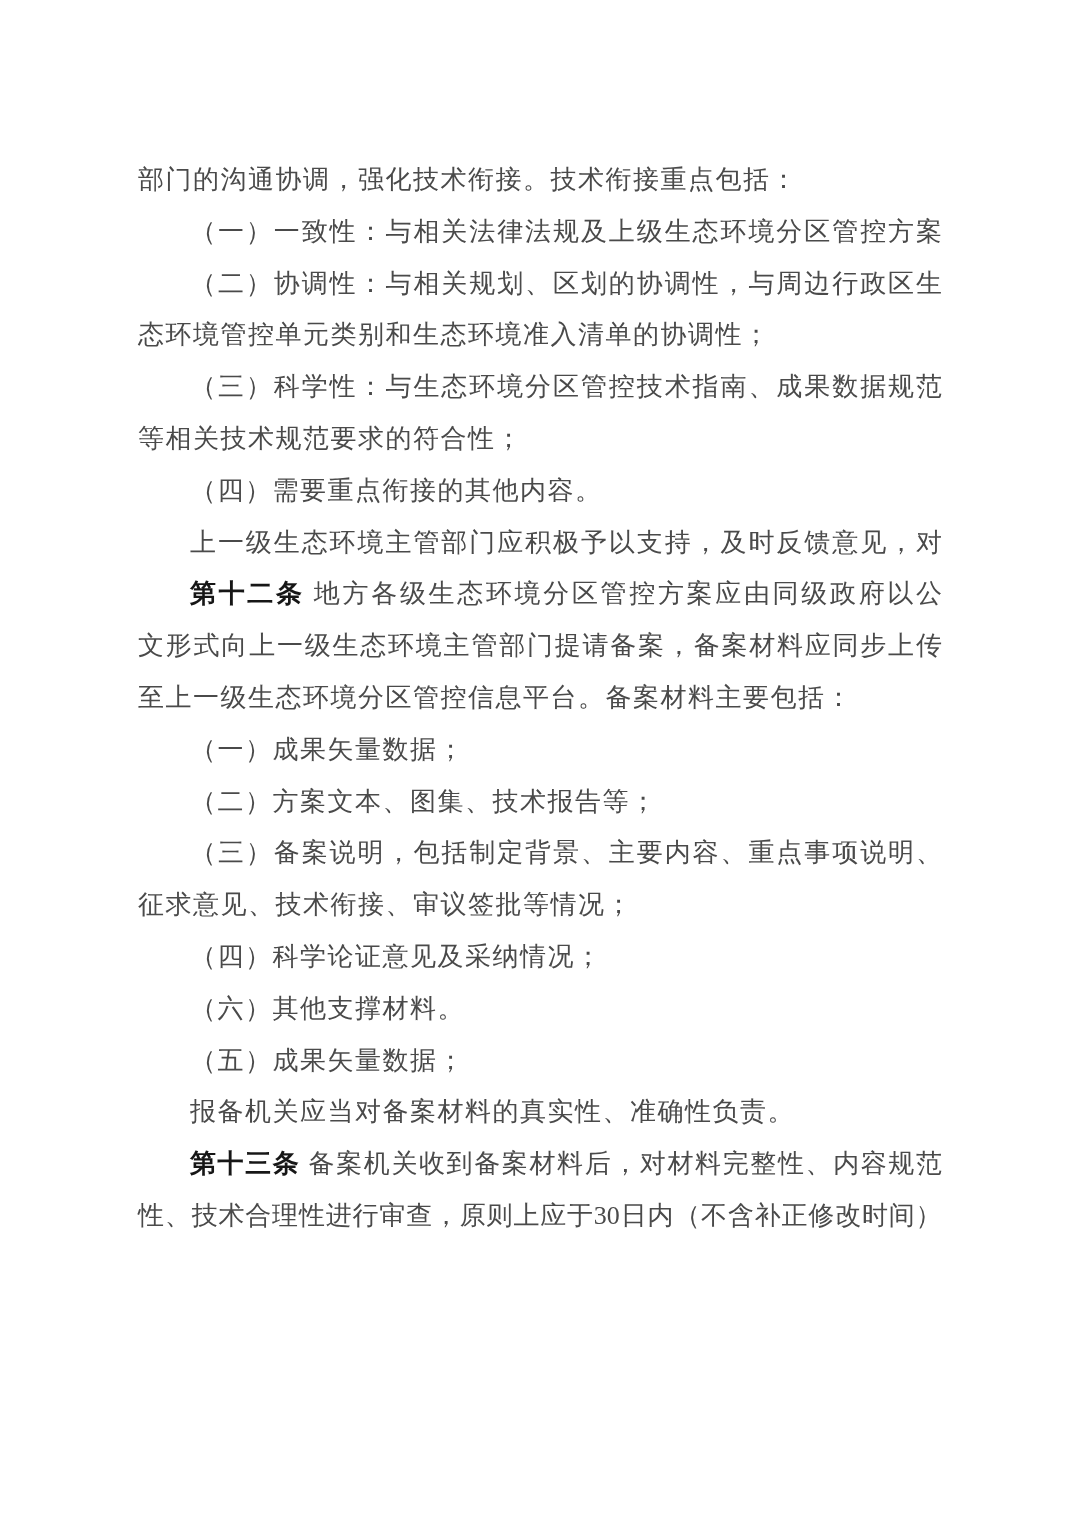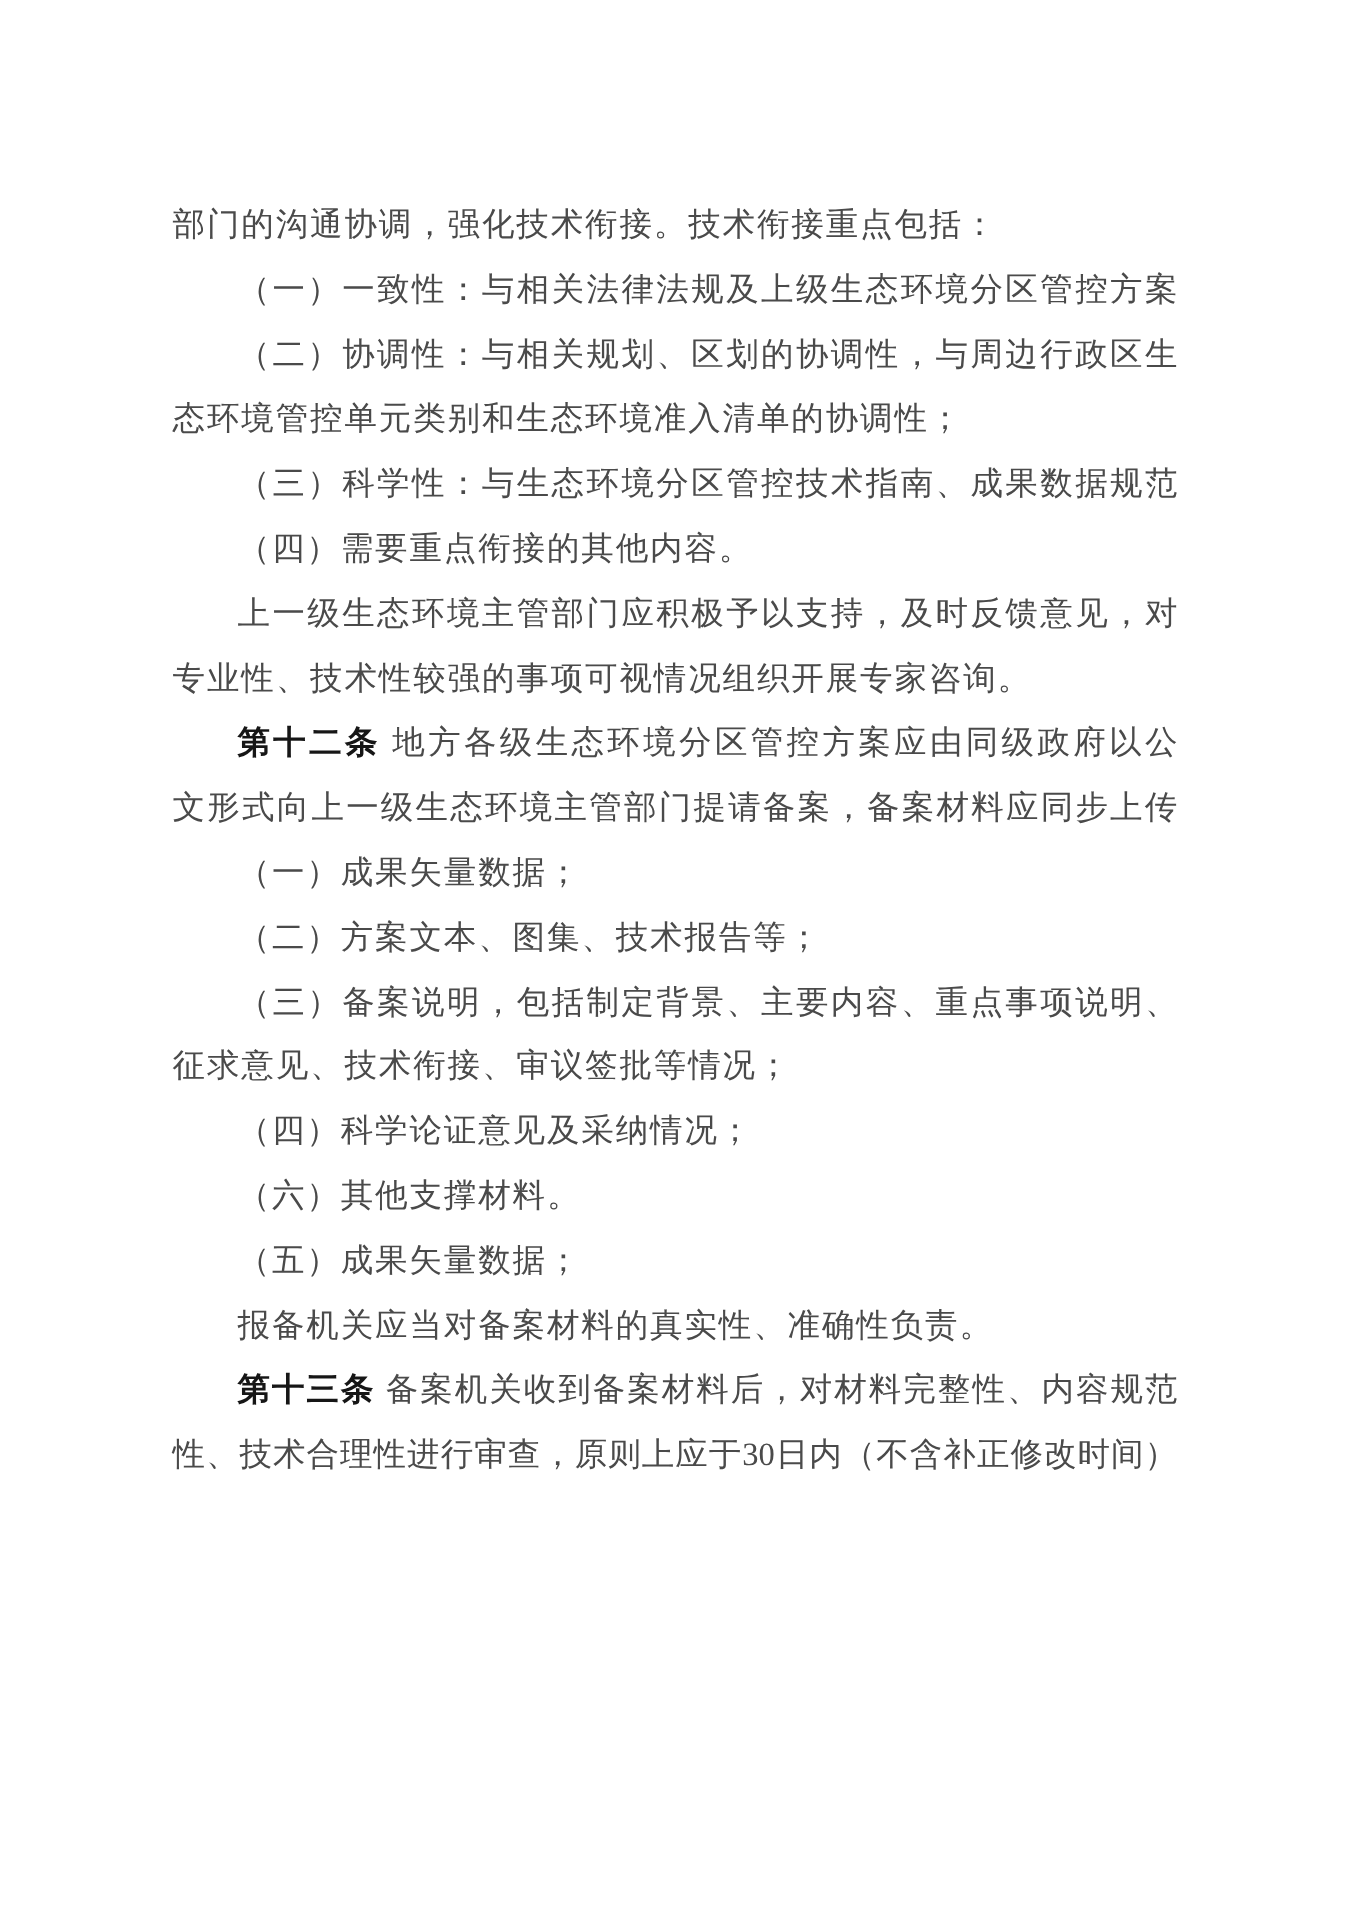--- a/index.html
+++ b/index.html
@@ -144,20 +144,21 @@
         <span class="ch">指</span>
         <span class="ch">南</span>
         <span class="ch">、</span>
         <span class="ch">成</span>
         <span class="ch">果</span>
         <span class="ch">数</span>
         <span class="ch">据</span>
         <span class="ch">规</span>
         <span class="ch">范</span>
       </div>
+      <div class="line"><span>等相关技术规范要求的符合性；</span></div>
       <div class="line indent"><span>（四）需要重点衔接的其他内容。</span></div>
       <div class="line indent stretch">
         <span class="ch">上</span>
         <span class="ch">一</span>
         <span class="ch">级</span>
         <span class="ch">生</span>
         <span class="ch">态</span>
         <span class="ch">环</span>
         <span class="ch">境</span>
         <span class="ch">主</span>
@@ -174,21 +175,20 @@
         <span class="ch">，</span>
         <span class="ch">及</span>
         <span class="ch">时</span>
         <span class="ch">反</span>
         <span class="ch">馈</span>
         <span class="ch">意</span>
         <span class="ch">见</span>
         <span class="ch">，</span>
         <span class="ch">对</span>
       </div>
-      <div class="line"><span>专业性、技术性较强的事项可视情况组织开展专家咨询。</span></div>
       <div class="line indent stretch">
         <span class="ch bold">第</span>
         <span class="ch bold">十</span>
         <span class="ch bold">二</span>
         <span class="ch bold">条</span>
         <span class="ch">&nbsp;</span>
         <span class="ch">地</span>
         <span class="ch">方</span>
         <span class="ch">各</span>
         <span class="ch">级</span>
@@ -235,20 +235,21 @@
         <span class="ch">备</span>
         <span class="ch">案</span>
         <span class="ch">材</span>
         <span class="ch">料</span>
         <span class="ch">应</span>
         <span class="ch">同</span>
         <span class="ch">步</span>
         <span class="ch">上</span>
         <span class="ch">传</span>
       </div>
+      <div class="line"><span>至上一级生态环境分区管控信息平台。备案材料主要包括：</span></div>
       <div class="line indent"><span>（一）成果矢量数据；</span></div>
       <div class="line indent"><span>（二）方案文本、图集、技术报告等；</span></div>
       <div class="line indent stretch">
         <span class="ch">（</span>
         <span class="ch">三</span>
         <span class="ch">）</span>
         <span class="ch">备</span>
         <span class="ch">案</span>
         <span class="ch">说</span>
         <span class="ch">明</span>

